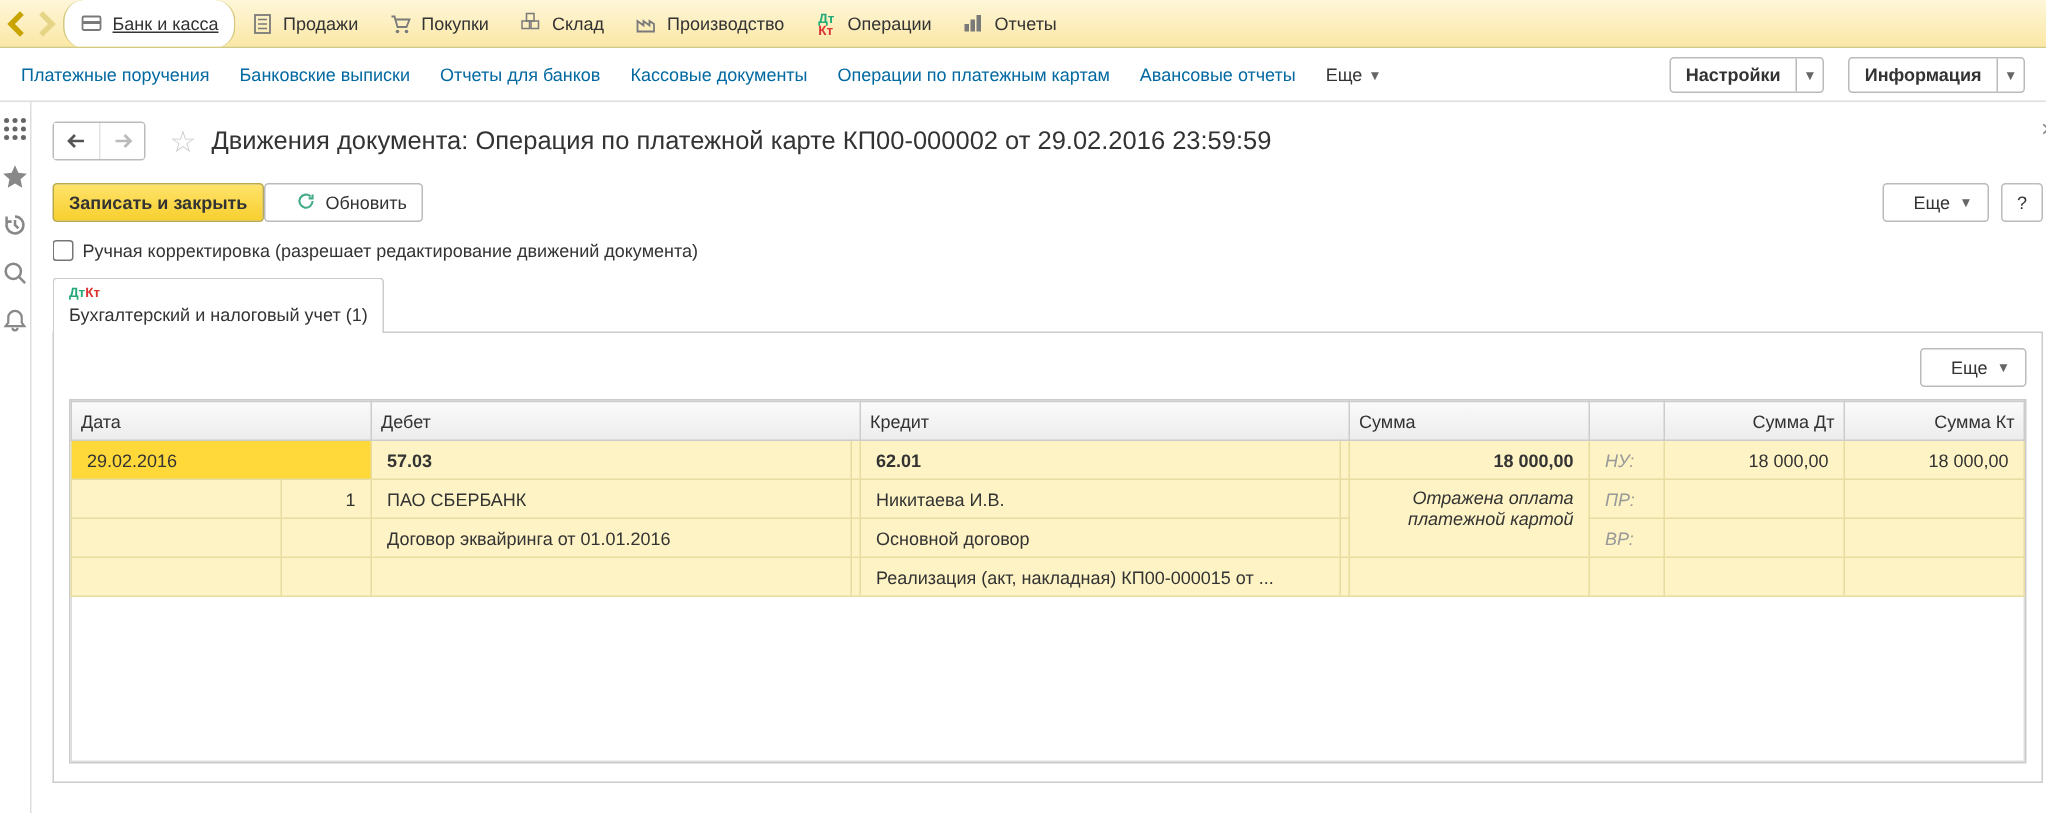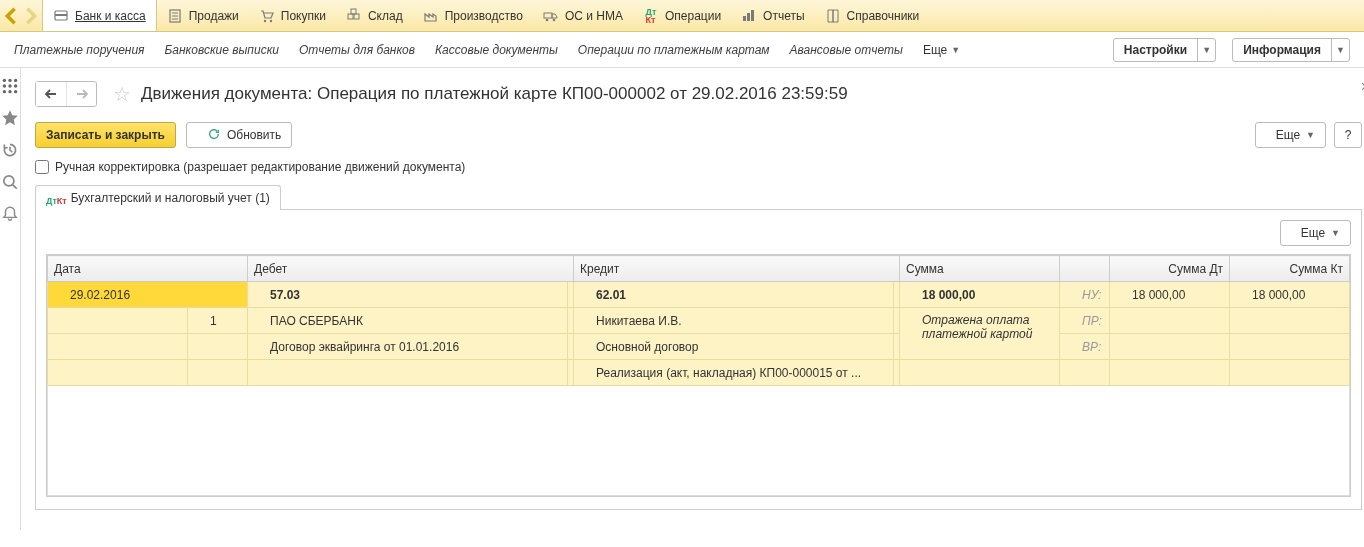--- a/index.html
+++ b/index.html
@@ -1,29 +1,29 @@
 <!DOCTYPE html>
 <html><head>
 <meta charset="utf-8">
 <style>
 * { box-sizing: border-box; margin: 0; padding: 0; }
 body { font-family: Arial, sans-serif; font-size: 12px; color: #333; background: #fff; width: 1364px; }
 
 
 .topnav { display: flex; align-items: center; background: linear-gradient(#fef6d9,#fbe8a6); height: 32px; border-bottom: 1px solid #d4c980; padding: 0 2px; overflow: hidden; white-space: nowrap; }
 .topnav .arrow-icon { width: 18px; height: 18px; display: flex; align-items: center; justify-content: center; margin-right: 2px; cursor: pointer; }
-.topnav .nav-item { display: flex; align-items: center; height: 32px; padding: 0 10px; cursor: pointer; gap: 6px; }
+.topnav .nav-item { display: flex; align-items: center; height: 32px; padding: 0 10px; cursor: pointer; gap: 6px; border-radius: 14px; }
 .topnav .nav-item.active { background: #fff; border-left: 1px solid #d4c980; border-right: 1px solid #d4c980; }
 .topnav .nav-item.active span { text-decoration: underline; }
 .nav-icon { width: 16px; height: 16px; display: inline-flex; align-items: center; justify-content: center; color: #6b6b6b; }
 .nav-icon svg { width: 16px; height: 16px; }
 
 
 .subnav { display: flex; align-items: center; height: 36px; padding: 0 14px; gap: 20px; border-bottom: 1px solid #ddd; background:#fff; }
-.subnav a { color: #404040; text-decoration: none; cursor: pointer; font-style: italic; }
+.subnav a { color: #0369a1; text-decoration: none; cursor: pointer; }
 .subnav .more-btn { display: inline-flex; align-items: center; gap: 4px; cursor: pointer; }
 .subnav .right { margin-left: auto; display: flex; gap: 16px; font-weight: bold; }
 .sub-btn { display: inline-flex; align-items: center; border: 1px solid #bbb; border-radius: 3px; background: #fff; height: 24px; cursor: pointer; }
 .sub-btn > span:first-child { padding: 0 10px; }
 .sub-btn .dd { border-left: 1px solid #bbb; width: 18px; display: flex; align-items: center; justify-content: center; height: 100%; }
 
 
 .wrap { display: flex; }
 .leftrail { width: 44px; border-right: 1px solid #ddd; padding-top: 8px; display: flex; flex-direction: column; align-items: center; gap: 12px; }
 .leftrail .rail-icon { width: 20px; height: 20px; color: #8a8a8a; cursor: pointer; display: flex; align-items: center; justify-content: center; }
@@ -32,49 +32,49 @@
 
 .main { flex: 1; padding: 8px 14px 20px 14px; position:relative; }
 .titlebar { display: flex; align-items: center; gap: 10px; height: 36px; }
 .navbtns { display: inline-flex; border: 1px solid #bbb; border-radius: 3px; margin-right: 6px; }
 .navbtns button { width: 30px; height: 24px; background: #fff; border: none; cursor: pointer; display: flex; align-items: center; justify-content: center; }
 .navbtns button + button { border-left: 1px solid #bbb; }
 .star { color: #ccc; font-size: 20px; cursor: pointer; }
 .title { font-size: 17px; font-weight: normal; }
 .close-x { position: absolute; right: 6px; top: 10px; font-size: 16px; color: #888; cursor: pointer; }
 
-.toolbar { display: flex; align-items: flex-end; gap: 10px; margin-top: 10px; }
+.toolbar { display: flex; align-items: flex-end; gap: 0; margin-top: 10px; }
 .btn { height: 26px; border: 1px solid #b8a94a; border-radius: 3px; padding: 0 10px; display: inline-flex; align-items: center; gap: 6px; cursor: pointer; background: #fff; }
 .btn.primary { background: linear-gradient(#ffe36b,#f7cf2e); font-weight: bold; }
 .btn.gray { border-color:#bbb;padding-left:20px; }
 .toolbar .right { margin-left: auto; display: flex; gap: 8px; }
 .btn.sq { width: 28px; justify-content: center; padding:0; }
 
 .checkbox-row { display: flex; align-items: center; gap: 6px; margin-top: 12px; }
 .checkbox-row input { width: 14px; height: 14px; }
 
 .tabs { margin-top: 10px; border-bottom: 1px solid #ccc; display: flex; }
-.tab { border: 1px solid #ccc; border-bottom: none; border-radius: 3px 3px 0 0; background: #fff; padding: 5px 10px; display: inline-flex; align-items: flex-end; gap: 4px; cursor: pointer; position:relative; top:1px; }
+.tab { border: 1px solid #ccc; border-bottom: none; border-radius: 3px 3px 0 0; background: #fff; padding: 5px 10px; display: inline-flex; align-items: flex-start; gap: 4px; cursor: pointer; position:relative; top:1px;flex-direction:column; }
 .dtkt { font-size:9px; line-height:8px; }
 .dtkt .d { color:#2a7; font-weight:bold;}
 .dtkt .k { color:#d33; font-weight:bold;}
 
 .tabbody { border: 1px solid #ccc; border-top:none; padding: 10px; min-height: 300px; }
 .inner-more { display:flex; justify-content:flex-end; margin-bottom:8px; }
 
 
 .grid { border: 1px solid #ccc; width:100%; }
 .grid table { width: 100%; border-collapse: collapse; table-layout:fixed; }
 .grid th { background: linear-gradient(#fafafa,#ececec); border: 1px solid #ccc; text-align: left; padding: 5px 6px; font-weight: normal; height:26px;}
-.grid td { border: 1px solid #e8dca0; padding: 5px 22px; background: #fdf3c4; height:26px; vertical-align:middle;}
+.grid td { border: 1px solid #e8dca0; padding: 5px 10px; background: #fdf3c4; height:26px; vertical-align:middle;}
 .grid td.sel { background: #ffd83a; }
 .grid td.white { background:#fff; border-color:#ddd;}
-.grid td.num { }
+.grid td.num { text-align: right; }
 .grid td.lbl { color:#999; font-style:italic;}
-.grid td.desc { font-style: italic; }
+.grid td.desc { font-style: italic; text-align: right; }
 .grid .empty { height: 110px; background:#fff;}
 .col-date{width:140px;} .col-debit{width:320px;} .col-credit{width:320px;} .col-sum{width:160px;} .col-t{width:50px;} .col-sumd{width:120px;} .col-sumk{width:120px;}
 
 .chev { font-size:9px; color:#666;}
 .refresh-icon svg{width:14px;height:14px;}
 </style>
 </head>
 <body>
 
 <div class="topnav">
@@ -129,52 +129,33 @@
   <div class="nav-item">
     <span class="nav-icon">
         <svg viewBox="0 0 16 16">
           <path d="M2 13V6l4 3V6l4 3V6l3 2v5z" fill="none" stroke="#7a7a7a" stroke-width="1.2"></path>
         </svg>
       </span>
     <span>Производство</span>
   </div>
   <div class="nav-item">
     <span class="nav-icon">
-        <svg viewBox="0 0 16 16">
-          <rect x="1" y="5" width="8" height="5" fill="none" stroke="#7a7a7a"></rect>
-          <path d="M9 6h3l2 3v1H9z" fill="none" stroke="#7a7a7a"></path>
-          <circle cx="4" cy="12" r="1.3" fill="#7a7a7a"></circle>
-          <circle cx="11" cy="12" r="1.3" fill="#7a7a7a"></circle>
-        </svg>
-      </span>
-    <span>ОС и НМА</span>
-  </div>
-  <div class="nav-item">
-    <span class="nav-icon">
         <span class="dtkt"><span class="d">Дт</span><br><span class="k">Кт</span></span>
       </span>
     <span>Операции</span>
   </div>
   <div class="nav-item">
     <span class="nav-icon">
         <svg viewBox="0 0 16 16">
           <rect x="2" y="8" width="3" height="5" fill="#7a7a7a"></rect>
           <rect x="6" y="5" width="3" height="8" fill="#7a7a7a"></rect>
           <rect x="10" y="2" width="3" height="11" fill="#7a7a7a"></rect>
         </svg>
       </span>
     <span>Отчеты</span>
-  </div>
-  <div class="nav-item">
-    <span class="nav-icon">
-        <svg viewBox="0 0 16 16">
-          <path d="M3 2h5v12H3zM8 2h5v12H8z" fill="none" stroke="#7a7a7a"></path>
-        </svg>
-      </span>
-    <span>Справочники</span>
   </div>
 </div>
 
 <div class="subnav">
   <a>Платежные поручения</a>
   <a>Банковские выписки</a>
   <a>Отчеты для банков</a>
   <a>Кассовые документы</a>
   <a>Операции по платежным картам</a>
   <a>Авансовые отчеты</a>

